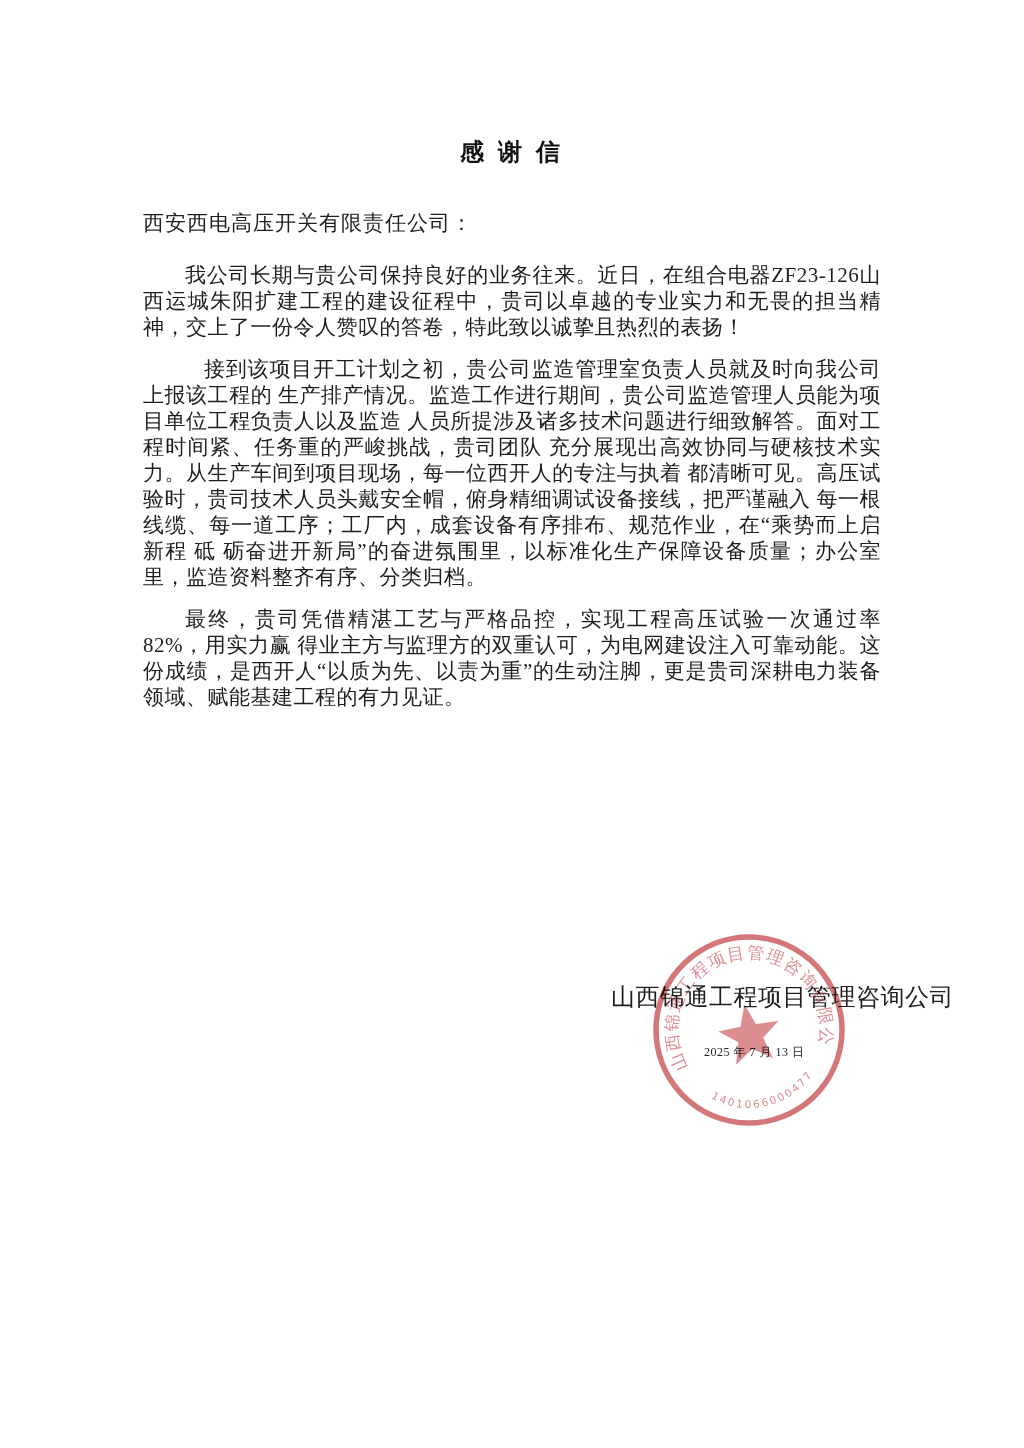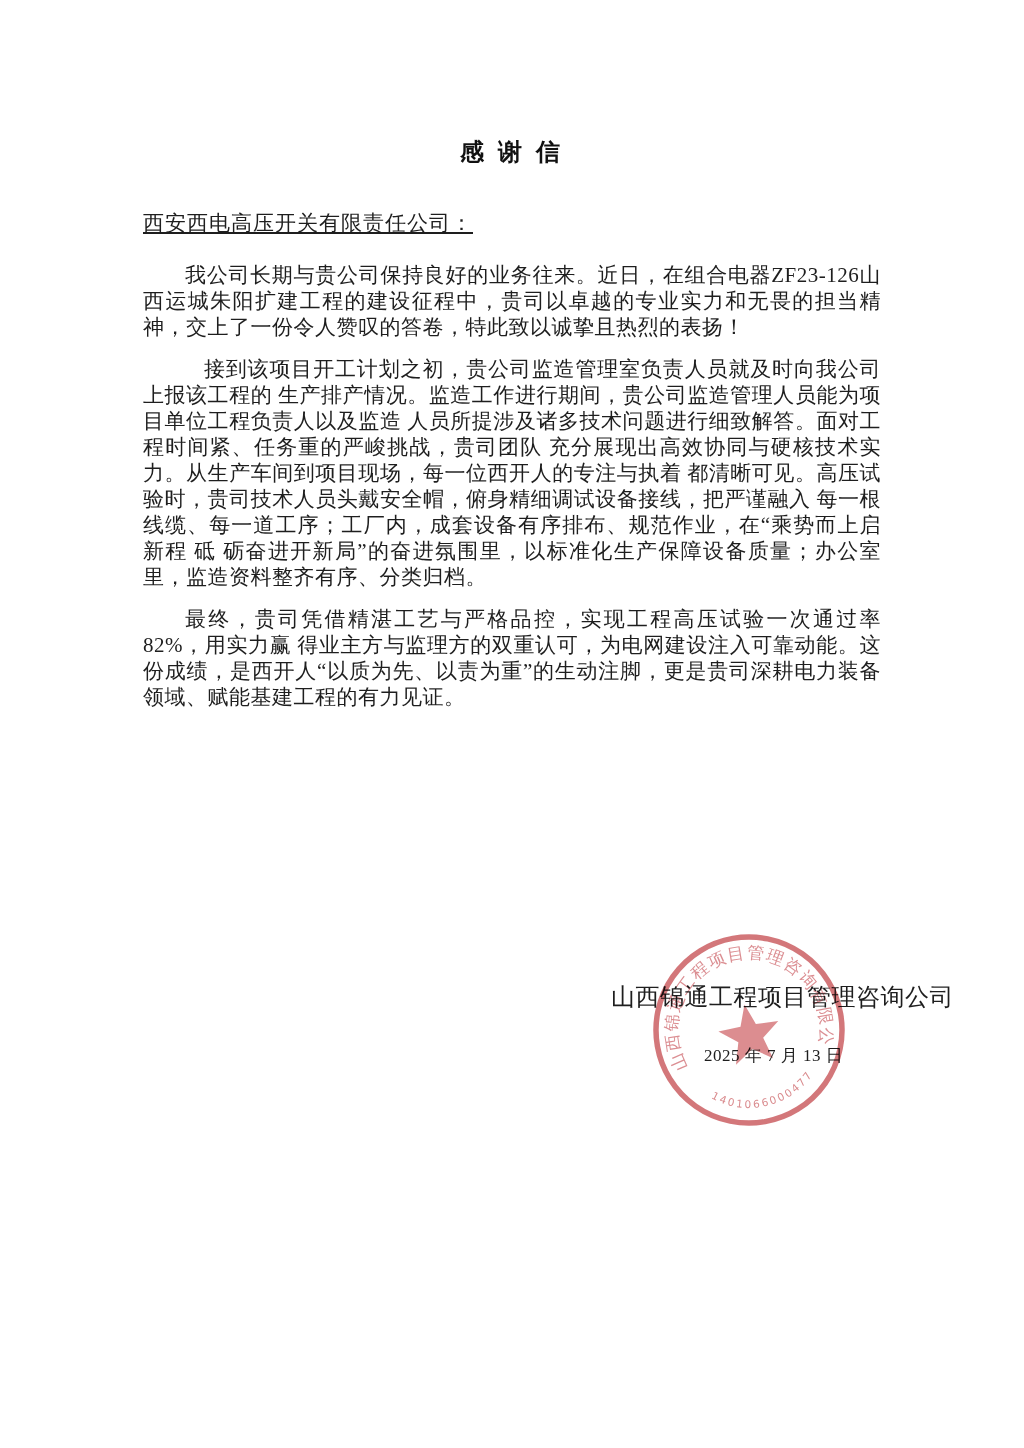--- a/index.html
+++ b/index.html
@@ -30,21 +30,20 @@
     font-weight: bold;
     letter-spacing: 4px;
     line-height: 36px;
     color: #111111;
   }
   .recipient {
     margin-top: 38px;
     font-size: 21px;
     letter-spacing: 1px;
     line-height: 30px;
-    text-decoration: underline;
   }
   .para {
     margin: 0;
     margin-top: 16px;
     font-size: 21px;
     letter-spacing: 0.5px;
     line-height: 26px;
     text-align: justify;
     text-justify: inter-ideograph;
   }
@@ -58,21 +57,21 @@
     left: 611px;
     top: 973px;
     font-size: 24px;
     letter-spacing: 0.5px;
     white-space: nowrap;
   }
   .date {
     position: absolute;
     left: 704px;
     top: 1036px;
-    font-size: 17px;
+    font-size: 12px;
     letter-spacing: 0.5px;
     white-space: nowrap;
   }
   .stamp {
     position: absolute;
     left: 644px;
     top: 917px;
     width: 210px;
     height: 210px;
     mix-blend-mode: multiply;

